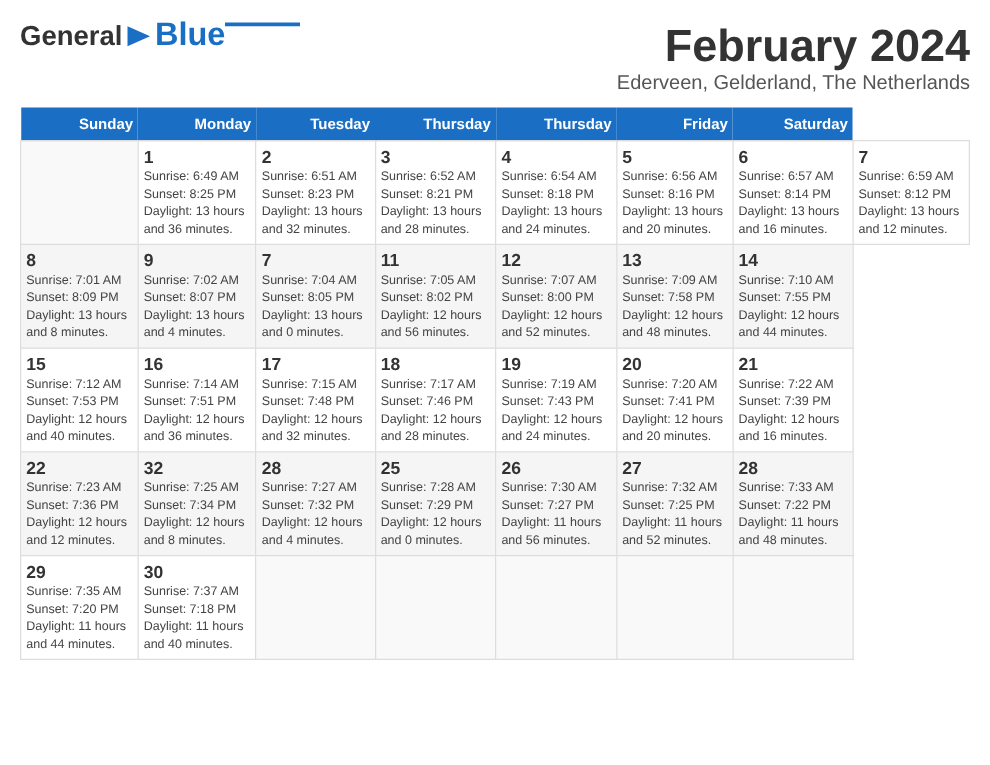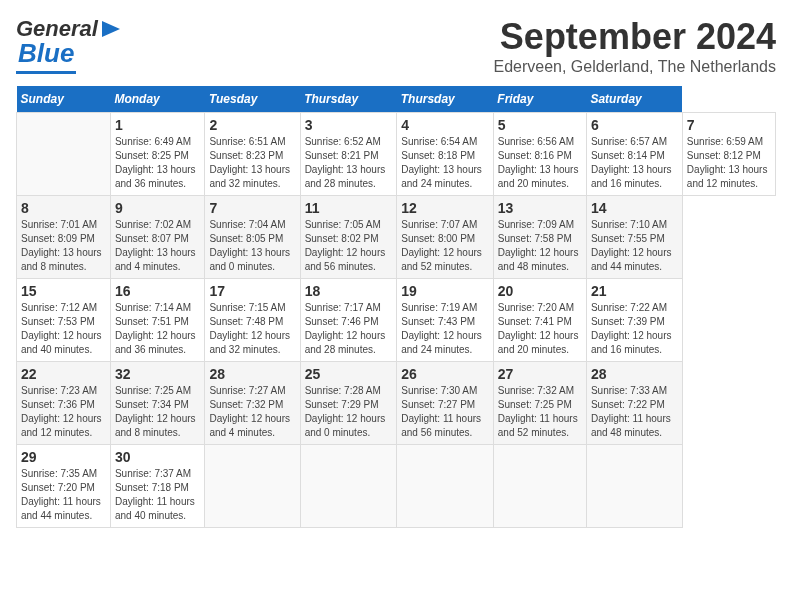--- a/index.html
+++ b/index.html
@@ -11,23 +11,22 @@
       padding: 16px;
     }
     .header-area {
       display: flex;
       justify-content: space-between;
       align-items: flex-start;
       margin-bottom: 10px;
     }
     .logo {
       display: flex;
-      flex-direction: column;
+      flex-direction: row;
       align-items: flex-start;
-      font-style: italic;
     }
     .logo-line {
       width: 60px;
       height: 3px;
       background: #1a6fc4;
       margin-top: 2px;
     }
     .title-area {
       text-align: right;
     }
@@ -42,24 +41,23 @@
     }
     .calendar-table {
       width: 100%;
       border-collapse: collapse;
       font-size: 10.5px;
     }
     .calendar-table th {
       background: #1a6fc4;
       color: white;
       padding: 6px 4px;
-      text-align: left;
+      text-align: right;
       font-size: 12px;
       font-weight: bold;
-      font-style: italic;
     }
     .calendar-table td {
       border: 1px solid #ddd;
       vertical-align: top;
       padding: 4px;
       width: 108px;
       min-height: 80px;
       background: #fff;
     }
     .calendar-table tr:nth-child(even) td {
@@ -96,21 +94,21 @@
       <svg width="22" height="20" viewBox="0 0 22 20">
         <polygon points="2,2 20,10 2,18" fill="#1a6fc4"></polygon>
       </svg>
     </div>
     <div style="margin-top:-4px; margin-left:2px;">
       <span style="font-size:26px; font-weight:bold; color:#1a6fc4;">Blue</span>
     </div>
     <div class="logo-line"></div>
   </div>
   <div class="title-area">
-    <div class="month-title">September 2024</div>
+    <div class="month-title">February 2024</div>
     <div class="location-title">Ederveen, Gelderland, The Netherlands</div>
   </div>
 </div>
 
 <table class="calendar-table">
   <thead>
     <tr>
     <th>Sunday</th>
         <th>Monday</th>
         <th>Tuesday</th>

